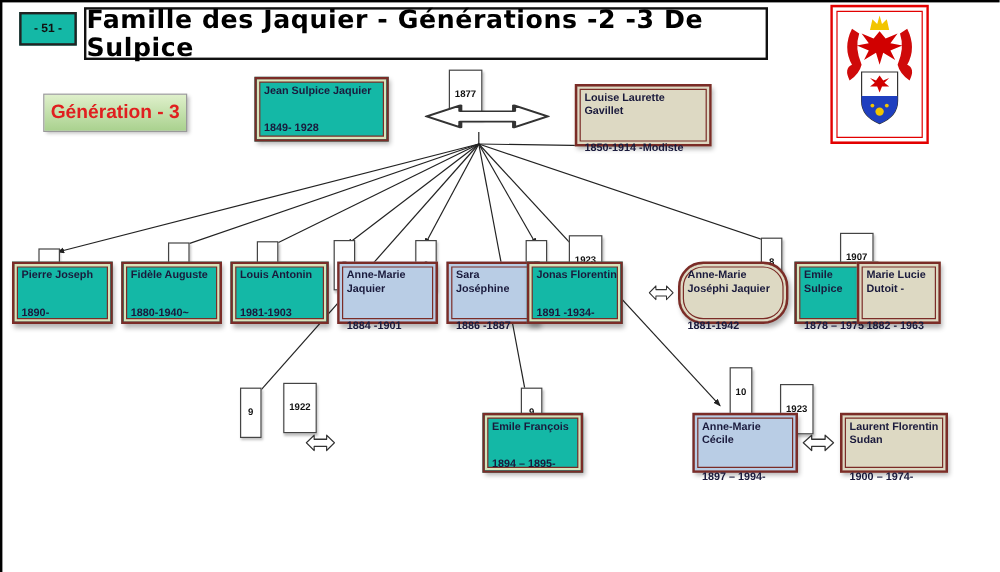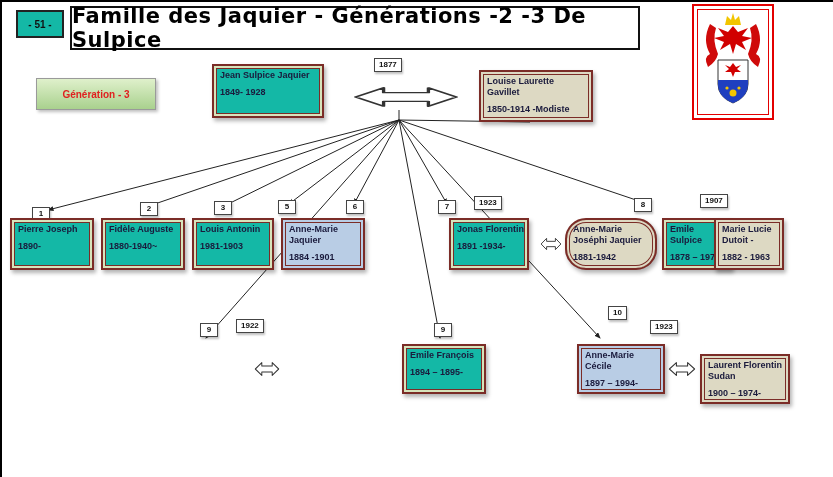--- a/index.html
+++ b/index.html
@@ -17,40 +17,40 @@
     position:absolute; left:68px; top:4px; width:566px; height:40px;
     border:2px solid #111; background:#fff; display:flex; align-items:center; justify-content:center;
     font-size:21px; font-weight:bold; letter-spacing:0.5px; color:#000;
     font-family:"DejaVu Sans", sans-serif;
   }
   .genbadge {
     position:absolute; left:34px; top:76px; width:118px; height:30px;
     background:linear-gradient(180deg,#dff0cb 0%, #a9d18e 100%);
     border:1px solid #9a9a9a; box-shadow:2px 2px 3px rgba(0,0,0,.25);
     display:flex; align-items:center; justify-content:center;
-    color:#e01f1f; font-weight:bold; font-size:10px;
+    color:#e01f1f; font-weight:bold; font-size:16px;
   }
   .crest {
     position:absolute; left:690px; top:2px; width:82px; height:116px; box-sizing:border-box;
     background:#fff; border:2px solid #e30000;
     box-shadow: inset 0 0 0 3px #ffffff, inset 0 0 0 4px #e30000;
     display:flex; align-items:center; justify-content:center;
   }
   .pbox {
     position:absolute; height:52px; box-sizing:border-box;
     border:2px solid #7b2c27; padding:4px 3px 0 6px;
     font-size:9px; font-weight:bold; color:#1a1a3c; line-height:1.2;
   }
   .green { background:#14b8a6; box-shadow: inset 0 0 0 2px #d7e4bc, inset 0 0 0 3px #7b2c27, 2px 3px 4px rgba(0,0,0,.3); }
   .blue  { background:#b9cde5; box-shadow: inset 0 0 0 2px #b9cde5, inset 0 0 0 3px #7b2c27, 2px 3px 4px rgba(0,0,0,.3); }
   .tan   { background:#ddd9c3; box-shadow: inset 0 0 0 2px #ddd9c3, inset 0 0 0 3px #7b2c27, 2px 3px 4px rgba(0,0,0,.3); }
-  .pdates { margin-top:6px; }
+  .pdates { margin-top:20px; }
   .tag {
     position:absolute; background:#fff; border:1px solid #444; color:#111;
-    font-size:8px; font-weight:bold; padding:1px 4px; line-height:1.3;
+    font-size:8px; font-weight:bold; padding:15px 4px; line-height:1.3;
     box-shadow:1px 2px 2px rgba(0,0,0,.25); min-width:8px; text-align:center;
   }
   .fan { position:absolute; left:0; top:0; width:833px; height:477px; pointer-events:none; }
   .fan line { stroke:#222; stroke-width:1; }
   .marrow { position:absolute; }
 </style>
 </head>
 <body>
 
 <div class="page">
@@ -127,21 +127,25 @@
     <div class="pdates">1880-1940~</div>
   </div>
   <div class="pbox green" style="left:190px;top:216px;width:82px;">
     <div>Louis Antonin</div>
     <div class="pdates">1981-1903</div>
   </div>
   <div class="pbox blue" style="left:279px;top:216px;width:84px;">
     <div>Anne-Marie Jaquier</div>
     <div class="pdates">1884 -1901</div>
   </div>
-  <div class="pbox green" style="left:447px;top:216px;width:80px;">
+  <div class="pbox blue" style="left:370px;top:216px;width:78px;">
+    <div>Sara Joséphine</div>
+    <div class="pdates">1886 -1887</div>
+  </div>
+  <div class="pbox green" style="left:437px;top:216px;width:80px;">
     <div>Jonas Florentin</div>
     <div class="pdates">1891 -1934-</div>
   </div>
   <svg class="marrow" style="left:538px;top:234px;" width="22" height="16" viewBox="0 0 40 24" preserveAspectRatio="none">
     <path d="M2,12 L12,3.5 L12,8 L28,8 L28,3.5 L38,12 L28,20.5 L28,16 L12,16 L12,20.5 Z" fill="#fff" stroke="#333" stroke-width="1.5" stroke-linejoin="round"></path>
   </svg>
   <div class="pbox tan" style="left:563px;top:216px;width:92px;border-radius:21px;">
     <div>Anne-Marie Joséphi Jaquier</div>
     <div class="pdates">1881-1942</div>
   </div>
@@ -170,18 +174,18 @@
     <div>Emile François</div>
     <div class="pdates">1894 – 1895-</div>
   </div>
   <div class="pbox blue" style="left:575px;top:342px;width:88px;height:50px;">
     <div>Anne-Marie Cécile</div>
     <div class="pdates">1897 – 1994-</div>
   </div>
   <svg class="marrow" style="left:666px;top:358px;" width="28" height="18" viewBox="0 0 40 24" preserveAspectRatio="none">
     <path d="M2,12 L12,3.5 L12,8 L28,8 L28,3.5 L38,12 L28,20.5 L28,16 L12,16 L12,20.5 Z" fill="#fff" stroke="#333" stroke-width="1.5" stroke-linejoin="round"></path>
   </svg>
-  <div class="pbox tan" style="left:698px;top:352px;width:90px;height:50px;">
+  <div class="pbox tan" style="left:698px;top:342px;width:90px;height:50px;">
     <div>Laurent Florentin Sudan</div>
     <div class="pdates">1900 – 1974-</div>
   </div>
 
 </div>
 
 </body></html>

